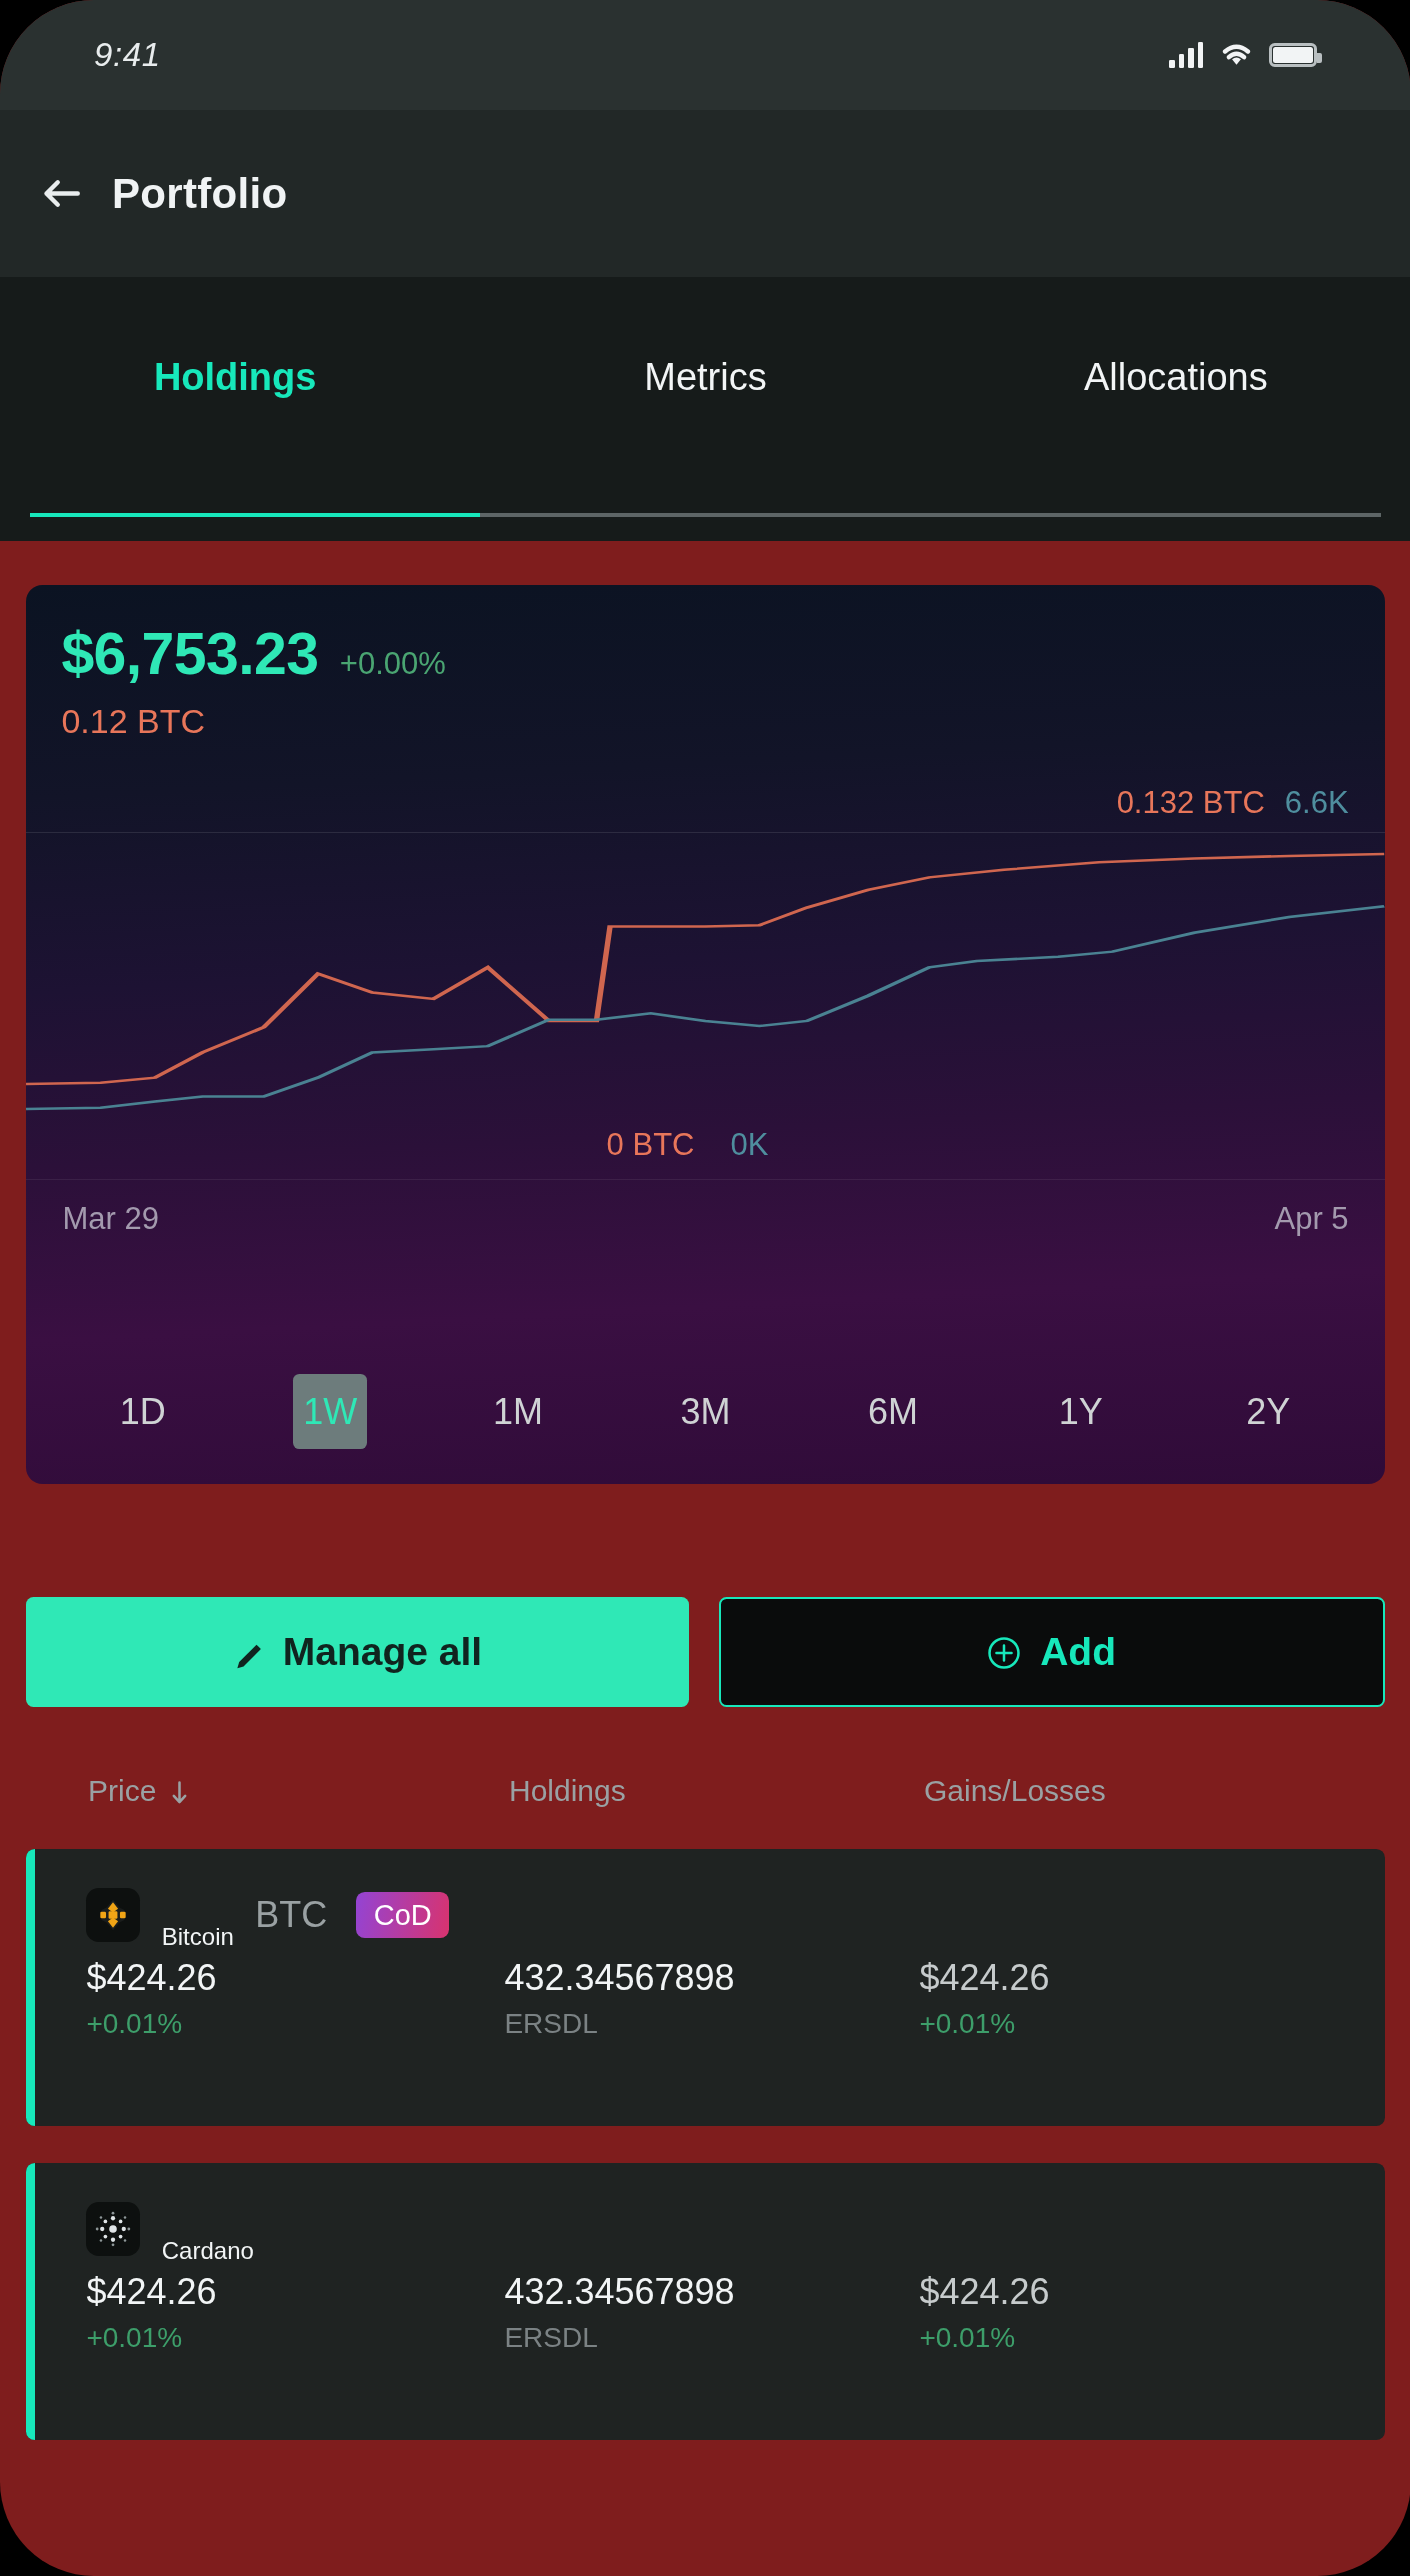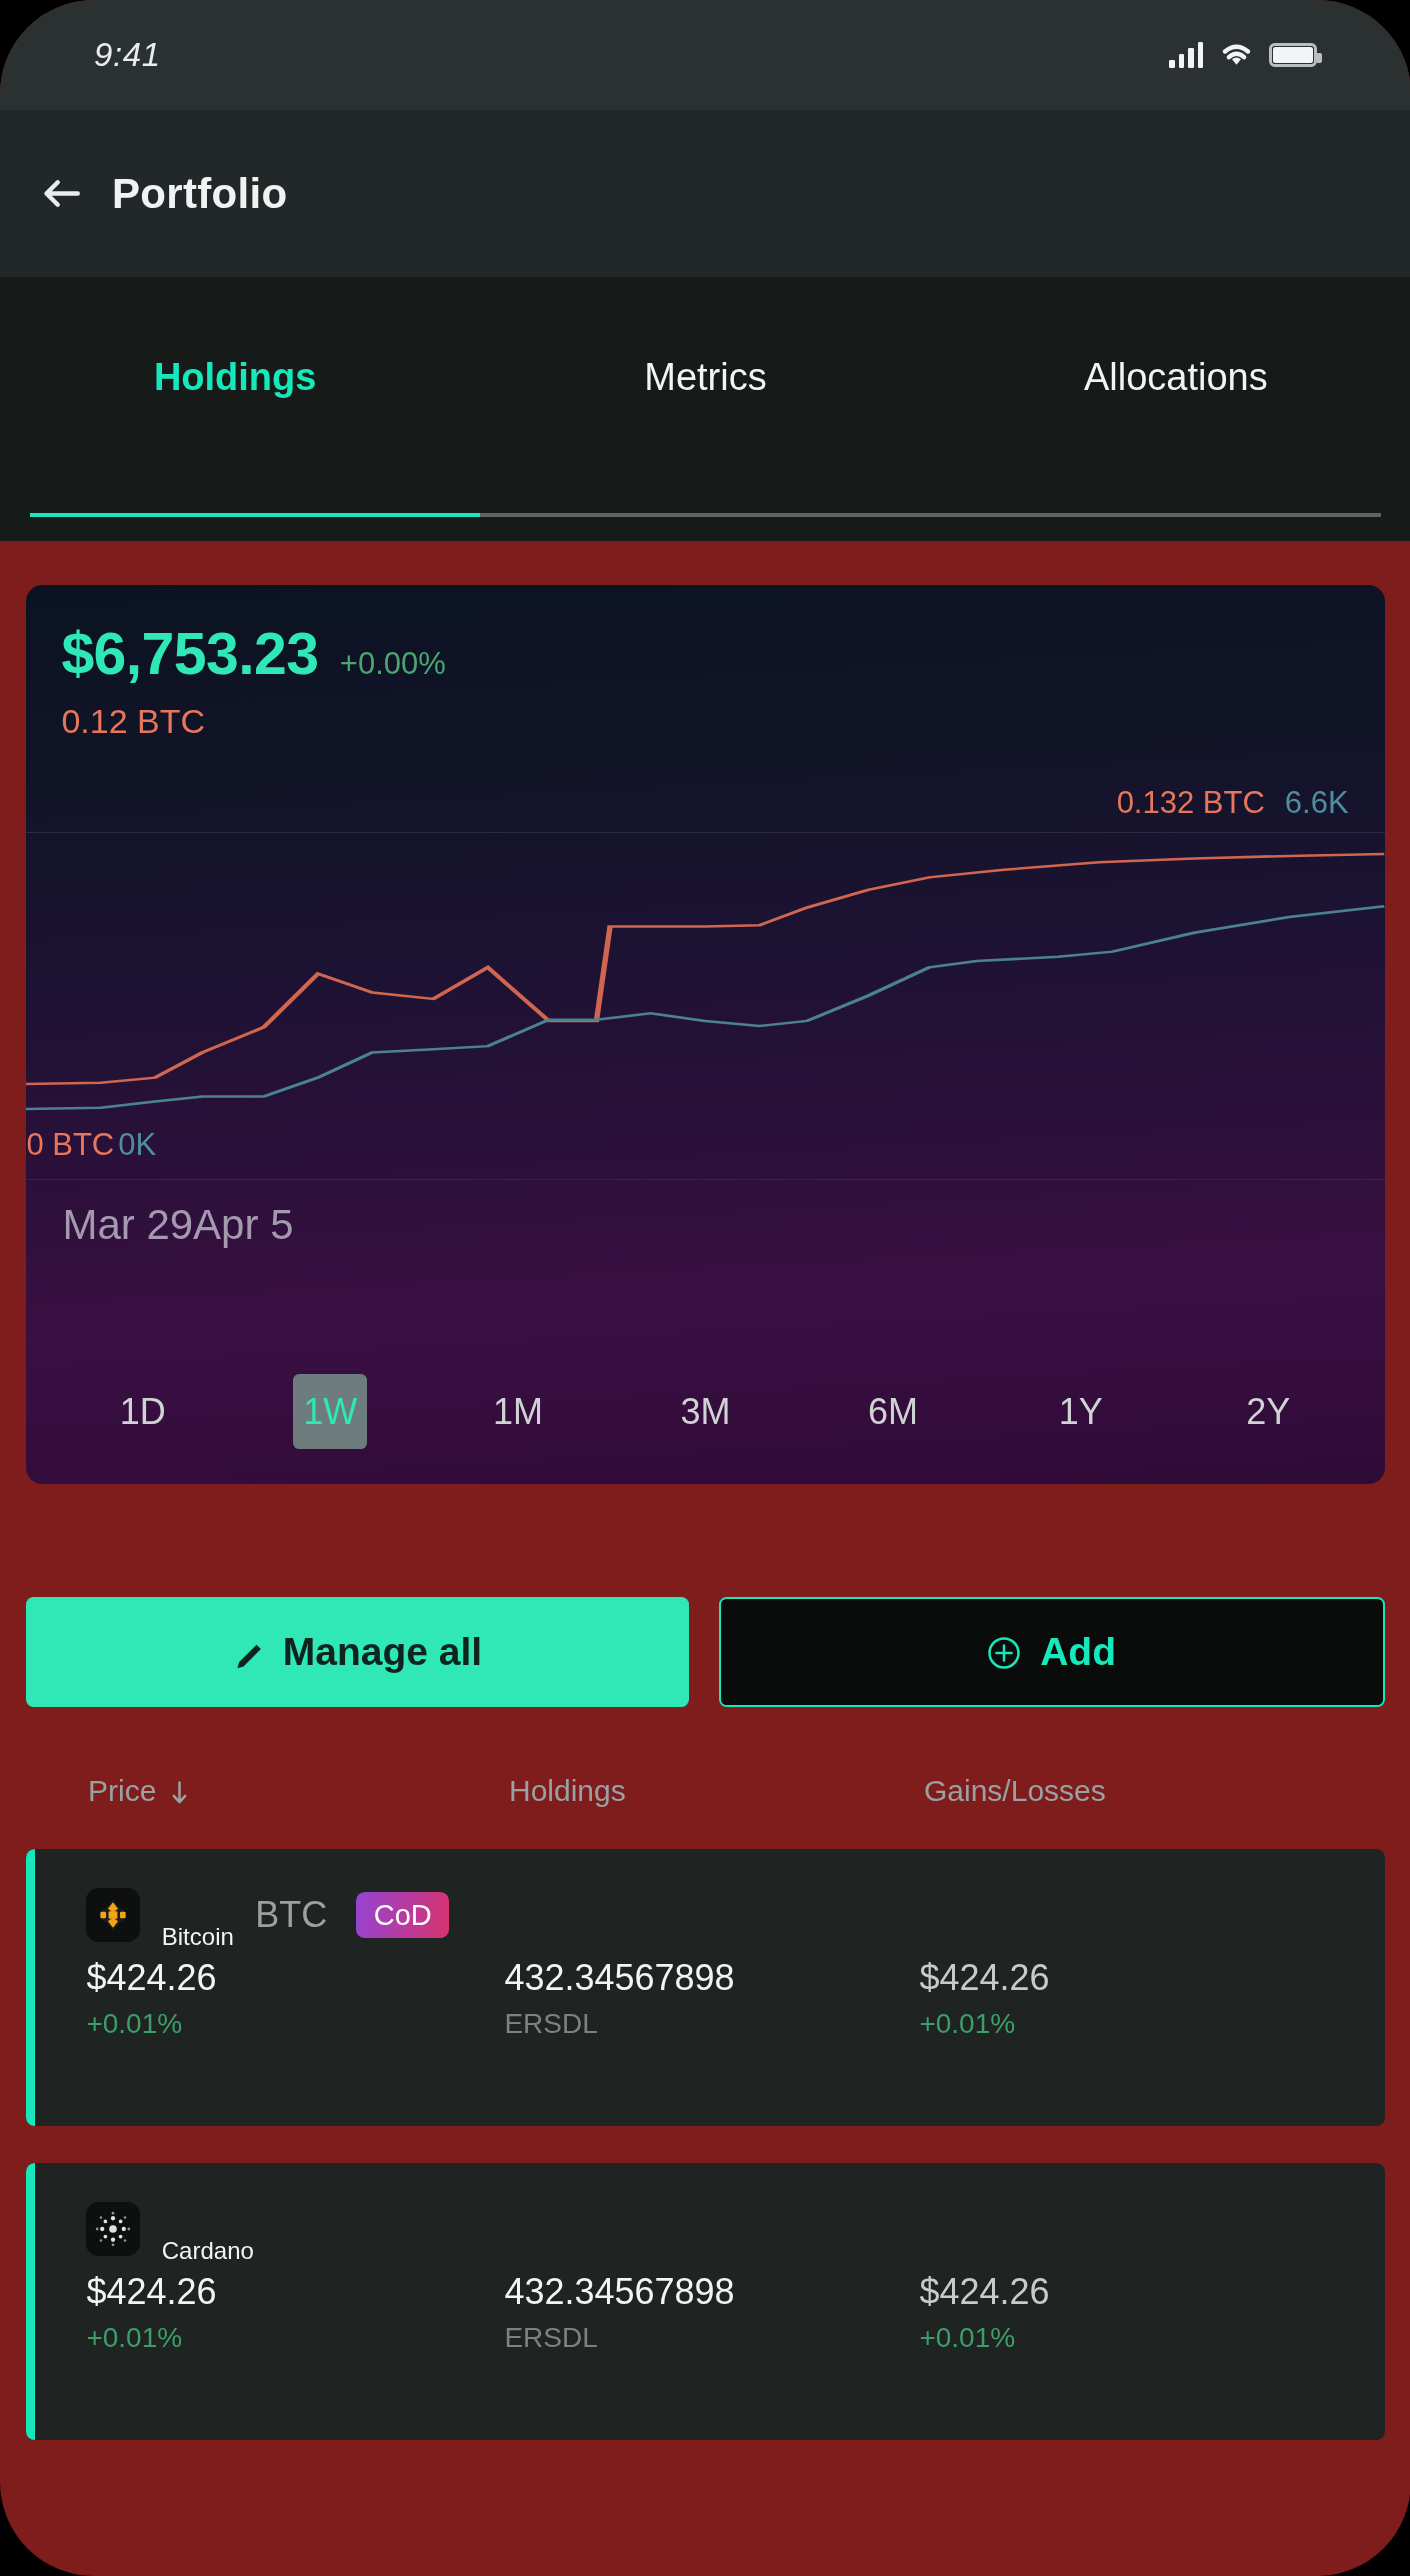--- a/index.html
+++ b/index.html
@@ -90,31 +90,31 @@
   .ax-btc { color:#e8765a; }
   .ax-usd { color:#4f8e9e; }
   .gridline {
     position:absolute; top:247px; left:0; right:0; height:1.3px;
     background:rgba(255,255,255,0.10);
   }
   .plot { position:absolute; top:247px; left:0; right:0; height:296px; }
   .plot svg { width:100%; height:100%; display:block; }
   .axis-bot {
     position:absolute; top:542px; left:0; right:36px;
-    display:flex; justify-content:flex-start; gap:4px;
+    display:flex; justify-content:center; gap:36px;
     font-size:31px;
   }
   .gridline2 {
     position:absolute; top:594px; left:0; right:0; height:1.3px;
     background:rgba(255,255,255,0.07);
   }
   .dates {
     position:absolute; top:616px; left:36px; right:36px;
-    display:flex; justify-content:flex-start;
-    font-size:42px; color:#a39aae;
+    display:flex; justify-content:space-between;
+    font-size:31px; color:#a39aae;
   }
   .ranges {
     position:absolute; bottom:35px; left:22.6px; right:22.6px;
     display:flex; align-items:center;
   }
   .range {
     flex:1; text-align:center; font-size:36px; color:#cfd3d4; cursor:pointer;
     padding:8.8px 0;
   }
   .range.active {

